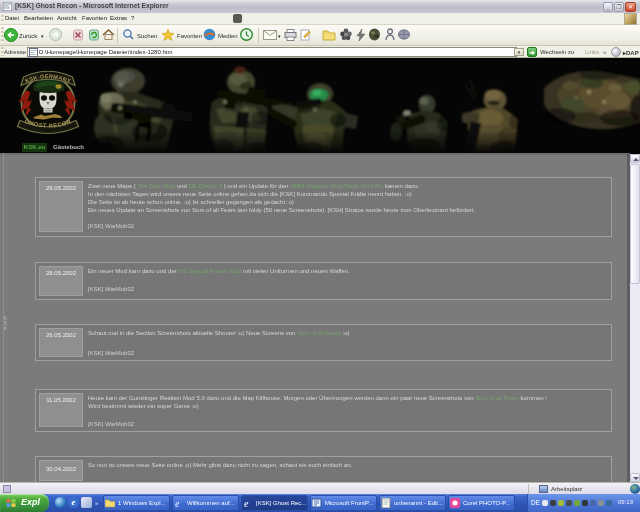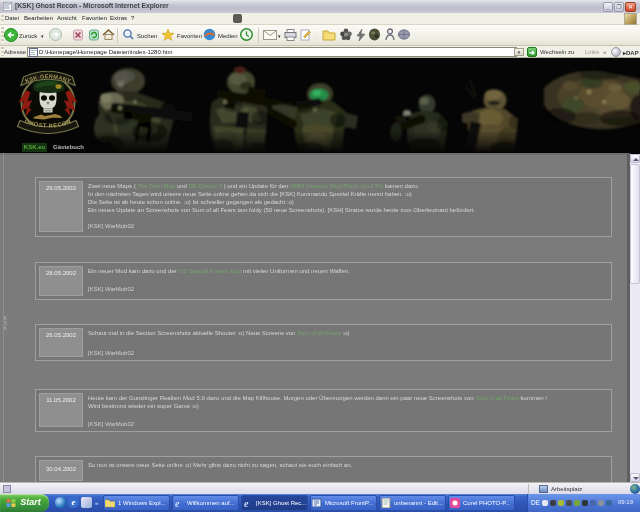--- a/index.html
+++ b/index.html
@@ -469,21 +469,21 @@
     <div class="abs" id="sttext">Arbeitsplatz</div>
     <div class="abs" id="stglobe"></div>
   </div>
 
   <div class="abs" id="taskbar">
     <div class="abs" id="startbtn"><svg style="position:absolute;left:6px;top:4px" width="10" height="10" viewBox="0 0 10 10">
           <path d="M0.5 1.5 Q2.5 0.5 4.5 1.5 L4.5 4.5 Q2.5 3.8 0.5 4.5 Z" fill="#e86a4a"></path>
           <path d="M5.5 1.5 Q7.5 0.5 9.5 1.5 L9.5 4.5 Q7.5 3.8 5.5 4.5 Z" fill="#8fd04a"></path>
           <path d="M0.5 5.5 Q2.5 4.8 4.5 5.5 L4.5 8.5 Q2.5 9.5 0.5 8.5 Z" fill="#5a9ae8"></path>
           <path d="M5.5 5.5 Q7.5 4.8 9.5 5.5 L9.5 8.5 Q7.5 9.5 5.5 8.5 Z" fill="#f0c84a"></path>
-        </svg><span style="margin-left:12px;">Start</span></div>
+        </svg><span style="margin-left:12px;">Expl</span></div>
     <div class="qlico" style="left:55px; background:radial-gradient(circle at 35% 35%,#bfe0ff,#2a7ac0 60%,#144a86);"></div>
     <div class="qlico" style="left:68px; background:#3a6ecc; color:#fff; font:italic bold 9px 'Liberation Serif'; text-align:center; line-height:10px;">e</div>
     <div class="qlico" style="left:81px; border-radius:2px; background:linear-gradient(135deg,#e8e8f8,#9ab0d8);"></div>
     <div class="abs" style="left:95px;top:6px;font-size:6px;color:#dfe8ff;">»</div>
     <div class="tbtn" style="left:103px;width:67px;">1 Windows Expl...</div>
     <svg class="tico" style="left:105px;top:4px;" width="10" height="10" viewBox="0 0 10 10">
         <path d="M0 2h4l1 1.5h5V9H0z" fill="#f2d970" stroke="#b89a30" stroke-width=".5"></path>
       </svg>
     <div class="tbtn" style="left:172px;width:67px;">Willkommen auf...</div>
     <svg class="tico" style="left:174px;top:4px;" width="10" height="10" viewBox="0 0 10 10">

